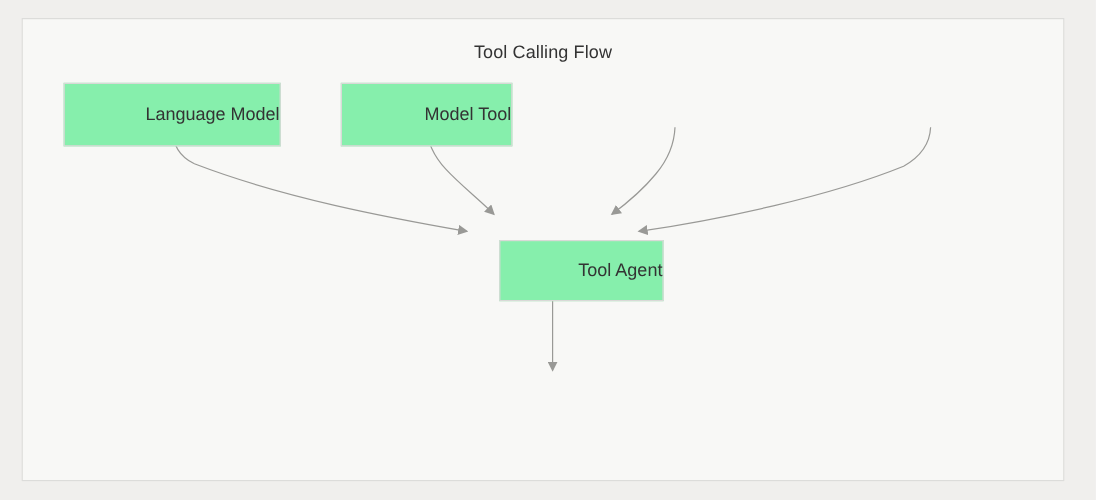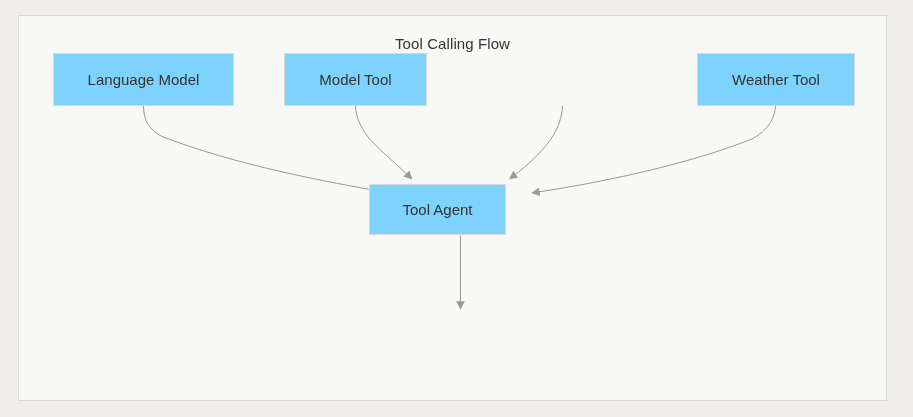--- a/index.html
+++ b/index.html
@@ -39,34 +39,35 @@
     position: absolute;
     left: 0;
     top: 0;
     width: 913px;
     height: 417px;
     pointer-events: none;
   }
   .node {
     position: absolute;
     box-sizing: border-box;
-    background: #7dd3fc;
+    background: #86efac;
     border: 1px solid #d9d9d7;
     display: flex;
     align-items: center;
-    justify-content: center;
+    justify-content: flex-end;
     font-size: 15px;
     color: #333333;
     white-space: nowrap;
+    margin-top: 16px;
   }
   .node-language-model { left: 53px;  top: 53px;  width: 181px; height: 53px; }
   .node-search-tool    { left: 284px; top: 53px;  width: 143px; height: 53px; }
   .node-calculator-tool{ left: 478px; top: 53px;  width: 169px; height: 53px; }
   .node-weather-tool   { left: 697px; top: 53px;  width: 158px; height: 53px; }
-  .node-tool-agent     { left: 369px; top: 184px; width: 137px; height: 51px; }
+  .node-tool-agent     { left: 416px; top: 184px; width: 137px; height: 51px; }
   .node-response       { left: 394px; top: 311px; width: 132px; height: 53px; }
 </style>
 </head>
 <body>
 
 <div class="stage">
   <div class="canvas">
     <div class="diagram-title">Tool Calling Flow</div>
   </div>
 
@@ -87,21 +88,18 @@
 
   <div class="node node-language-model">
     <span>Language Model</span>
   </div>
 
   <div class="node node-search-tool">
     <span>Model Tool</span>
   </div>
 
 
-  <div class="node node-weather-tool">
-    <span>Weather Tool</span>
-  </div>
 
   <div class="node node-tool-agent">
     <span>Tool Agent</span>
   </div>
 
 </div>
 
 </body></html>

